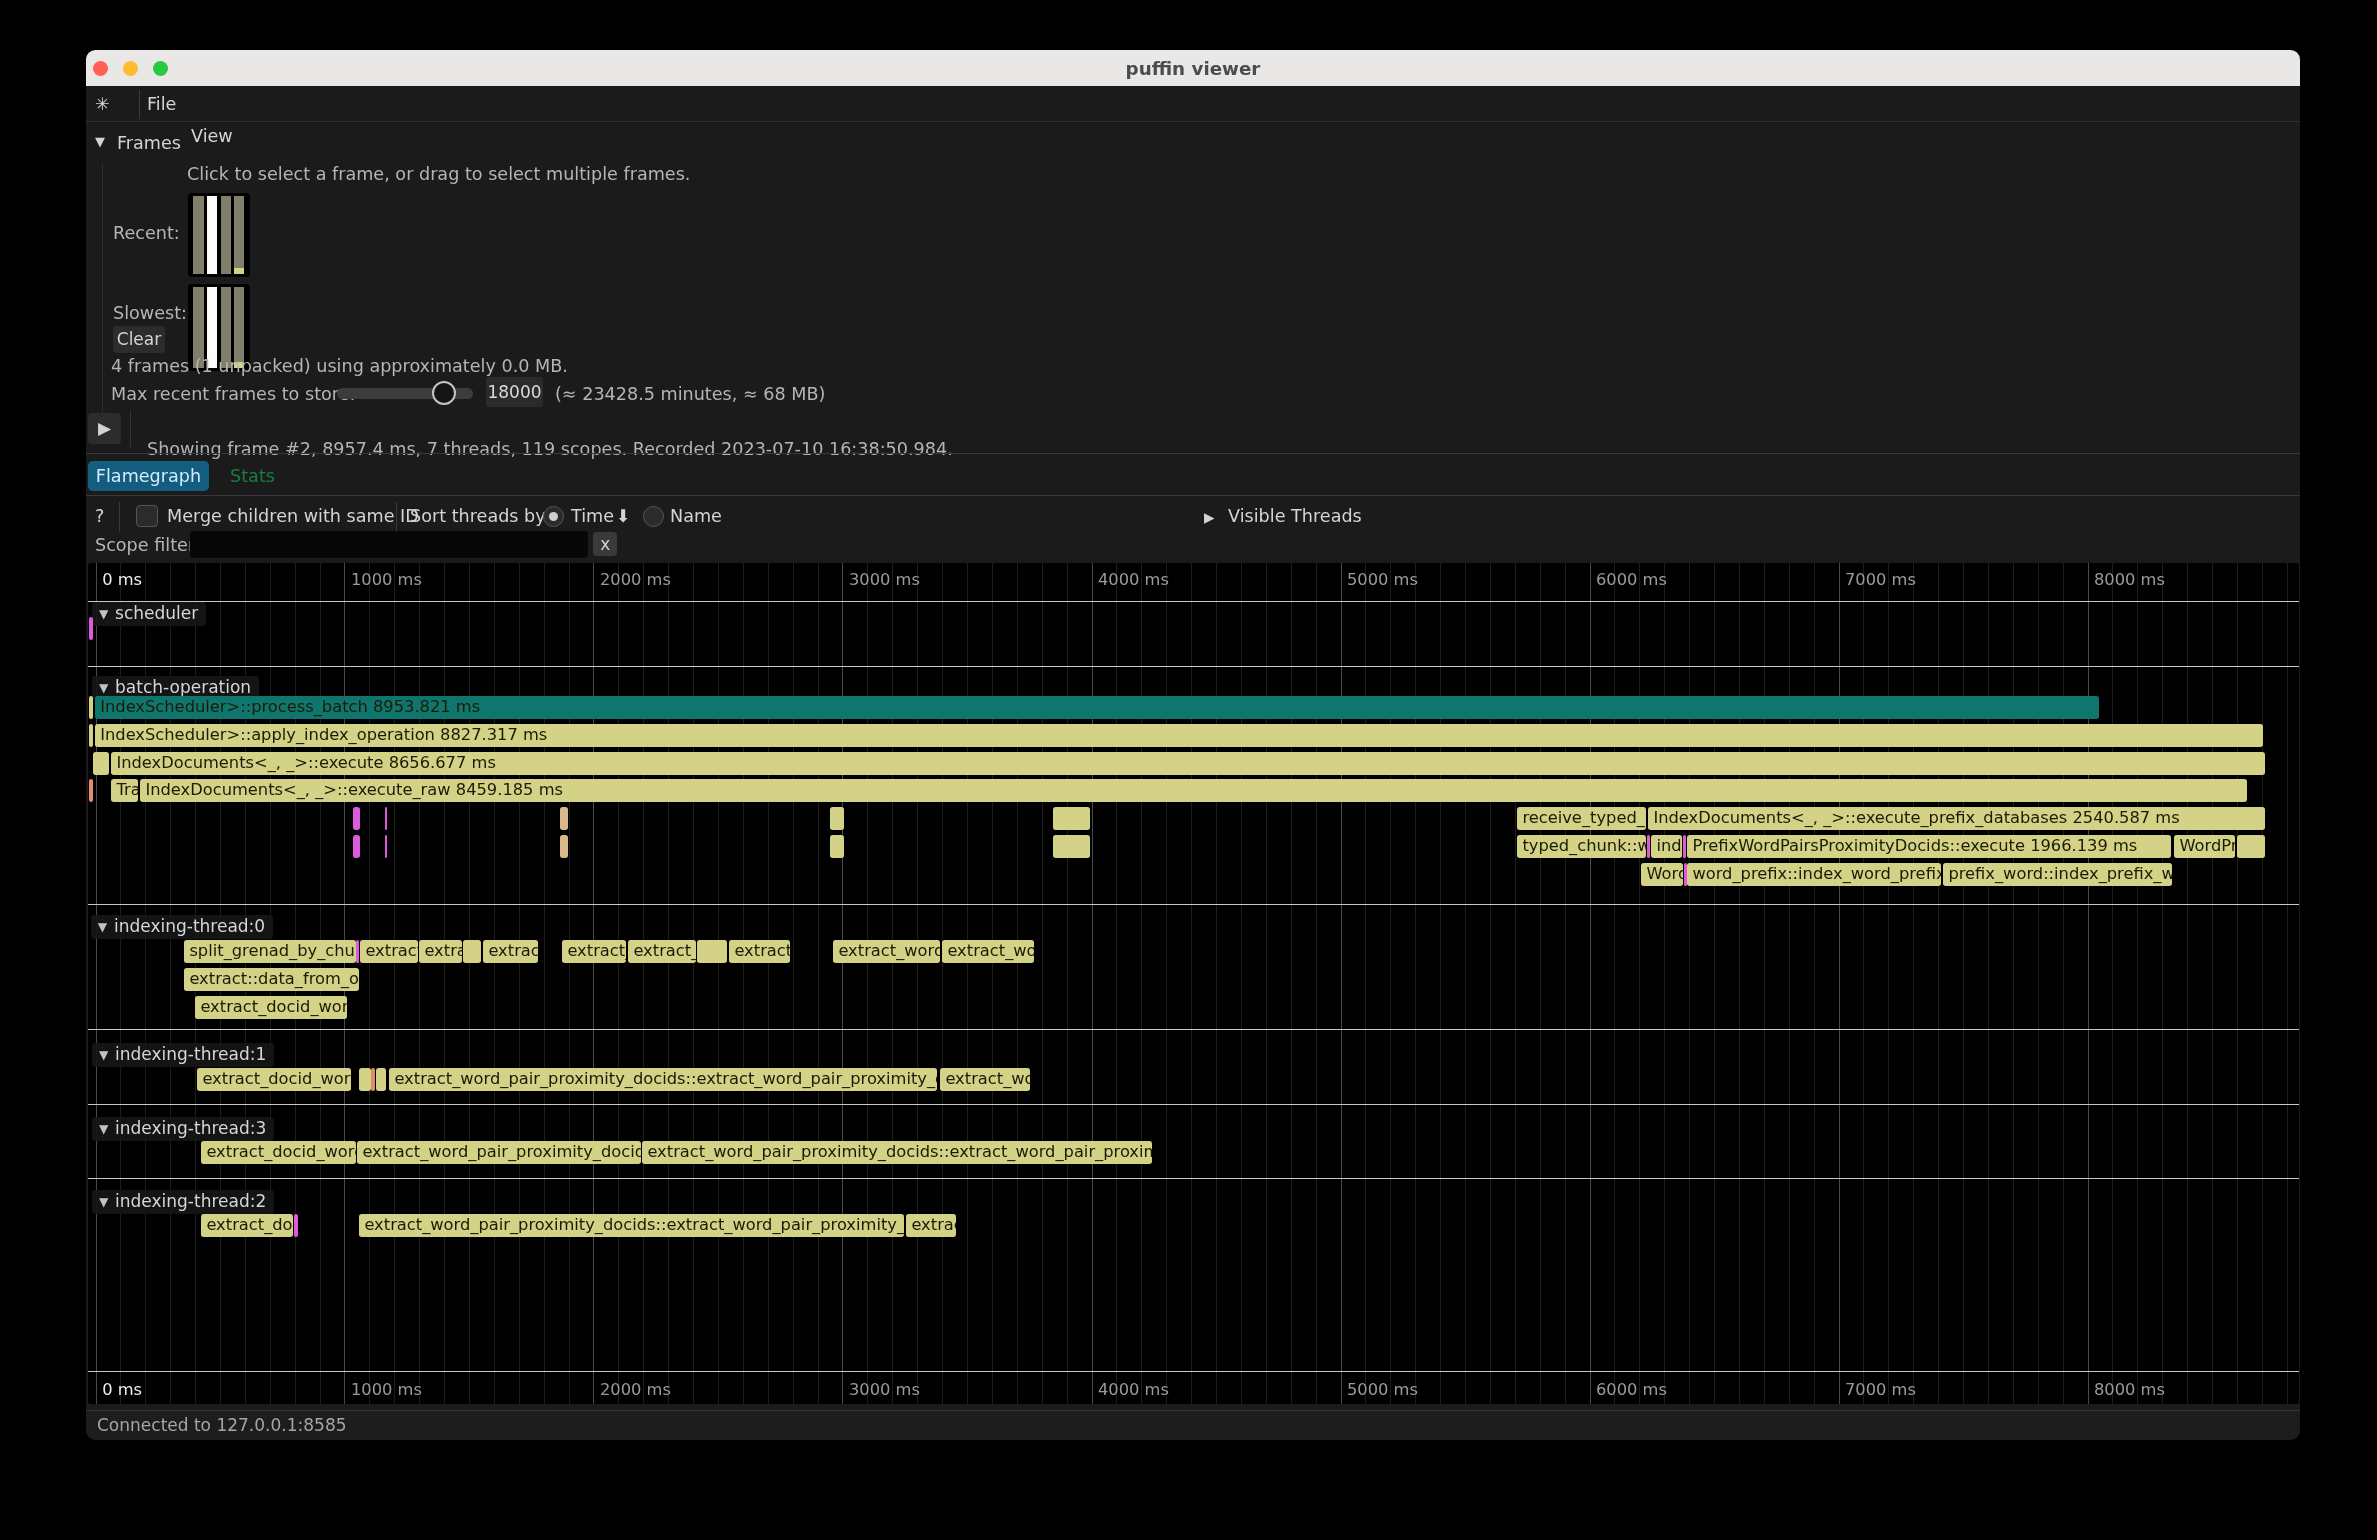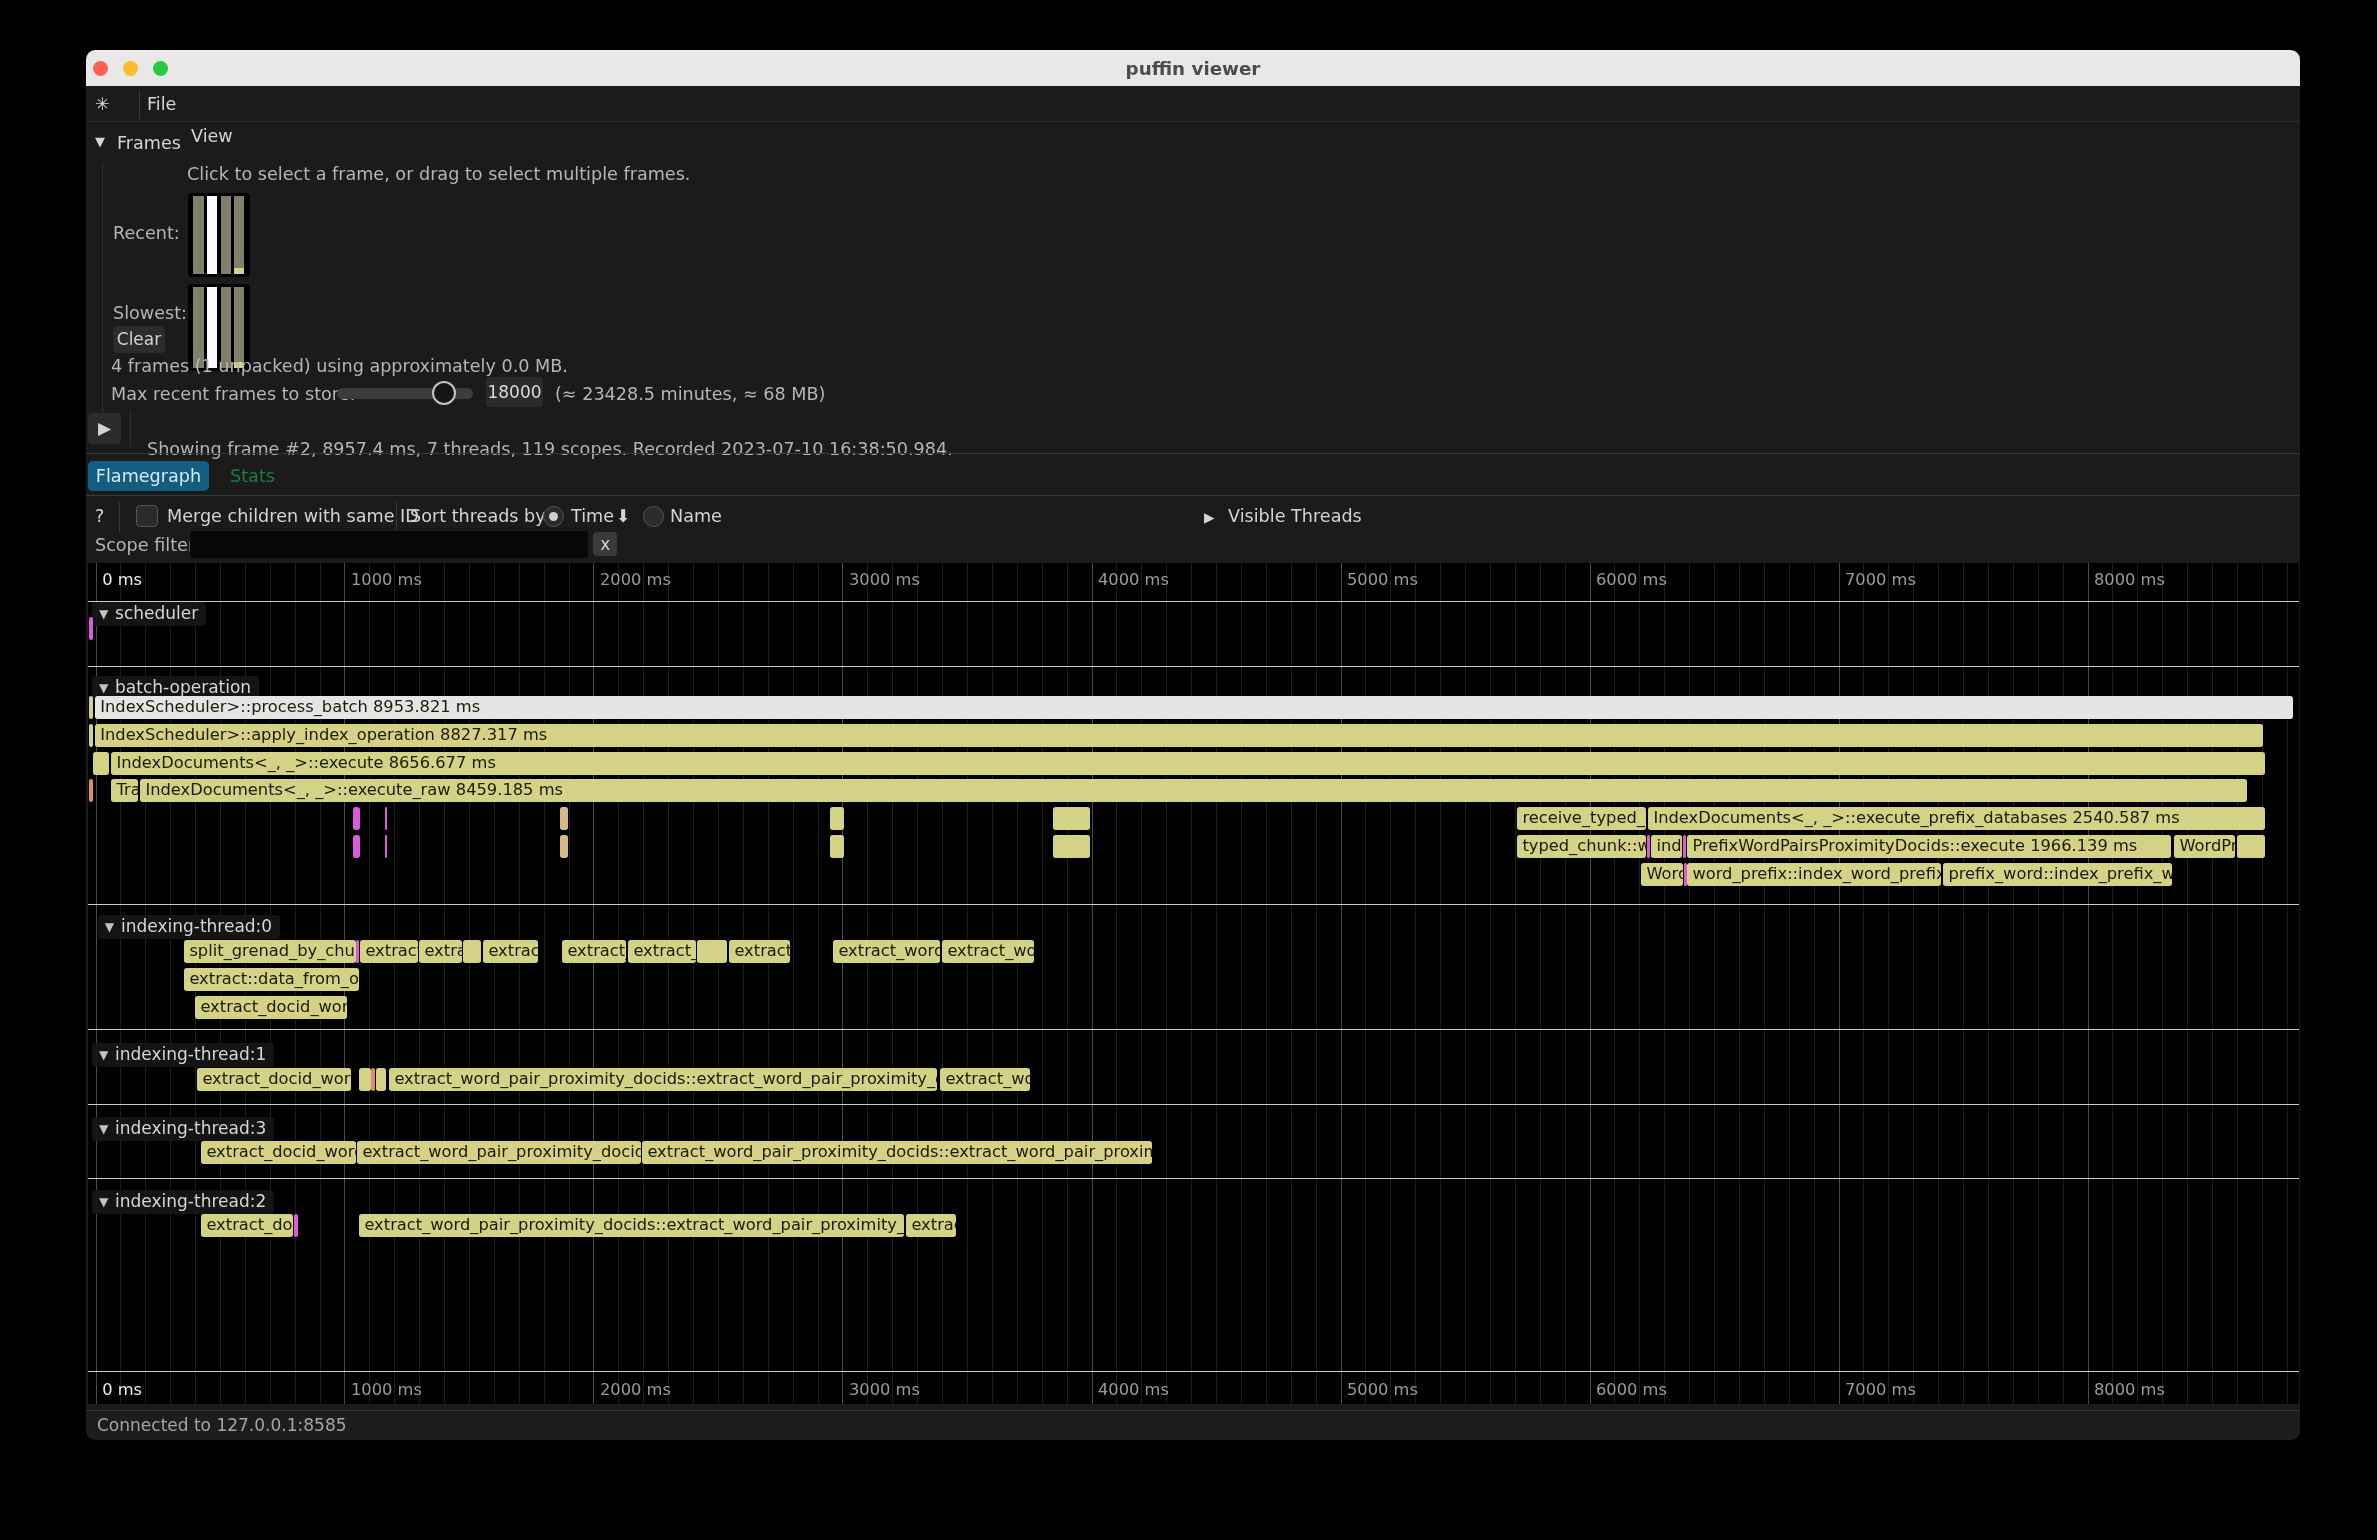--- a/index.html
+++ b/index.html
@@ -246,21 +246,21 @@
       <div class="separator" style="top: 103px;"></div>
       <div class="separator" style="top: 341px;"></div>
       <div class="separator" style="top: 466px;"></div>
       <div class="separator" style="top: 541px;"></div>
       <div class="separator" style="top: 615px;"></div>
       <div class="separator" style="top: 808px;"></div>
       <div class="thread-header" style="left: 4.1px; top: 39px;"><span class="tri">▼</span><span>scheduler</span></div>
       <div class="bar" style="left: 1.4px; top: 54px; width: 3.4px; background: rgb(221, 90, 221);"></div>
       <div class="thread-header" style="left: 4.1px; top: 113px;"><span class="tri">▼</span><span>batch-operation</span></div>
       <div class="bar" style="left: 0.7px; top: 133px; width: 4.1px; background: rgb(211, 210, 135);"></div>
-      <div class="bar labeled" style="left: 6.8px; top: 133px; width: 2198px; background: #e5e5e5; color: rgb(28, 28, 6);">IndexScheduler&gt;::process_batch 8953.821 ms</div>
+      <div class="bar labeled" style="left: 6.8px; top: 133px; width: 2004px; background: #0f766e; color: rgb(28, 28, 6);">IndexScheduler&gt;::process_batch 8953.821 ms</div>
       <div class="bar" style="left: 0.7px; top: 161px; width: 4.1px; background: rgb(211, 210, 135);"></div>
       <div class="bar labeled" style="left: 6.8px; top: 161px; width: 2168px; background: rgb(211, 210, 135); color: rgb(28, 28, 6);">IndexScheduler&gt;::apply_index_operation 8827.317 ms</div>
       <div class="bar" style="left: 4.7px; top: 189px; width: 16.3px; background: rgb(211, 210, 135);"></div>
       <div class="bar labeled" style="left: 23px; top: 189px; width: 2154px; background: rgb(211, 210, 135); color: rgb(28, 28, 6);">IndexDocuments&lt;_, _&gt;::execute 8656.677 ms</div>
       <div class="bar" style="left: 0.7px; top: 216px; width: 4.7px; background: rgb(224, 138, 110);"></div>
       <div class="bar labeled" style="left: 23px; top: 216px; width: 27px; background: rgb(211, 210, 135); color: rgb(28, 28, 6);">Trans</div>
       <div class="bar labeled" style="left: 52px; top: 216px; width: 2107px; background: rgb(211, 210, 135); color: rgb(28, 28, 6);">IndexDocuments&lt;_, _&gt;::execute_raw 8459.185 ms</div>
       <div class="bar" style="left: 265px; top: 244px; width: 6.8px; background: rgb(221, 90, 221);"></div>
       <div class="bar" style="left: 297px; top: 244px; width: 2px; background: rgb(221, 90, 221);"></div>
       <div class="bar" style="left: 472px; top: 244px; width: 7.5px; background: rgb(217, 185, 140);"></div>
@@ -277,21 +277,21 @@
       <div class="bar" style="left: 1559px; top: 272px; width: 2.7px; background: rgb(221, 90, 221);"></div>
       <div class="bar labeled" style="left: 1563px; top: 272px; width: 30.5px; background: rgb(211, 210, 135); color: rgb(28, 28, 6);">index</div>
       <div class="bar" style="left: 1595px; top: 272px; width: 2.7px; background: rgb(221, 90, 221);"></div>
       <div class="bar labeled" style="left: 1599px; top: 272px; width: 484px; background: rgb(211, 210, 135); color: rgb(28, 28, 6);">PrefixWordPairsProximityDocids::execute 1966.139 ms</div>
       <div class="bar labeled" style="left: 2086px; top: 272px; width: 61px; background: rgb(211, 210, 135); color: rgb(28, 28, 6);">WordPr</div>
       <div class="bar" style="left: 2149px; top: 272px; width: 28px; background: rgb(211, 210, 135);"></div>
       <div class="bar labeled" style="left: 1553px; top: 300px; width: 42px; background: rgb(211, 210, 135); color: rgb(28, 28, 6);">Word</div>
       <div class="bar" style="left: 1596px; top: 300px; width: 2.7px; background: rgb(221, 90, 221);"></div>
       <div class="bar labeled" style="left: 1599px; top: 300px; width: 254px; background: rgb(211, 210, 135); color: rgb(28, 28, 6);">word_prefix::index_word_prefix_</div>
       <div class="bar labeled" style="left: 1855px; top: 300px; width: 229px; background: rgb(211, 210, 135); color: rgb(28, 28, 6);">prefix_word::index_prefix_wo</div>
-      <div class="thread-header" style="left: 10px; top: 352px;"><span class="tri">▼</span><span>indexing-thread:0</span></div>
+      <div class="thread-header" style="left: 3px; top: 352px;"><span class="tri">▼</span><span>indexing-thread:0</span></div>
       <div class="bar labeled" style="left: 96px; top: 377px; width: 172px; background: rgb(211, 210, 135); color: rgb(28, 28, 6);">split_grenad_by_chun</div>
       <div class="bar" style="left: 268px; top: 377px; width: 2.7px; background: rgb(221, 90, 221);"></div>
       <div class="bar labeled" style="left: 272px; top: 377px; width: 58px; background: rgb(211, 210, 135); color: rgb(28, 28, 6);">extract</div>
       <div class="bar labeled" style="left: 331px; top: 377px; width: 43px; background: rgb(211, 210, 135); color: rgb(28, 28, 6);">extra</div>
       <div class="bar" style="left: 375px; top: 377px; width: 17.6px; background: rgb(211, 210, 135);"></div>
       <div class="bar labeled" style="left: 395px; top: 377px; width: 55px; background: rgb(211, 210, 135); color: rgb(28, 28, 6);">extrac</div>
       <div class="bar labeled" style="left: 474px; top: 377px; width: 64px; background: rgb(211, 210, 135); color: rgb(28, 28, 6);">extract_</div>
       <div class="bar labeled" style="left: 540px; top: 377px; width: 68px; background: rgb(211, 210, 135); color: rgb(28, 28, 6);">extract_</div>
       <div class="bar" style="left: 609px; top: 377px; width: 30px; background: rgb(211, 210, 135);"></div>
       <div class="bar labeled" style="left: 641px; top: 377px; width: 61px; background: rgb(211, 210, 135); color: rgb(28, 28, 6);">extract</div>

